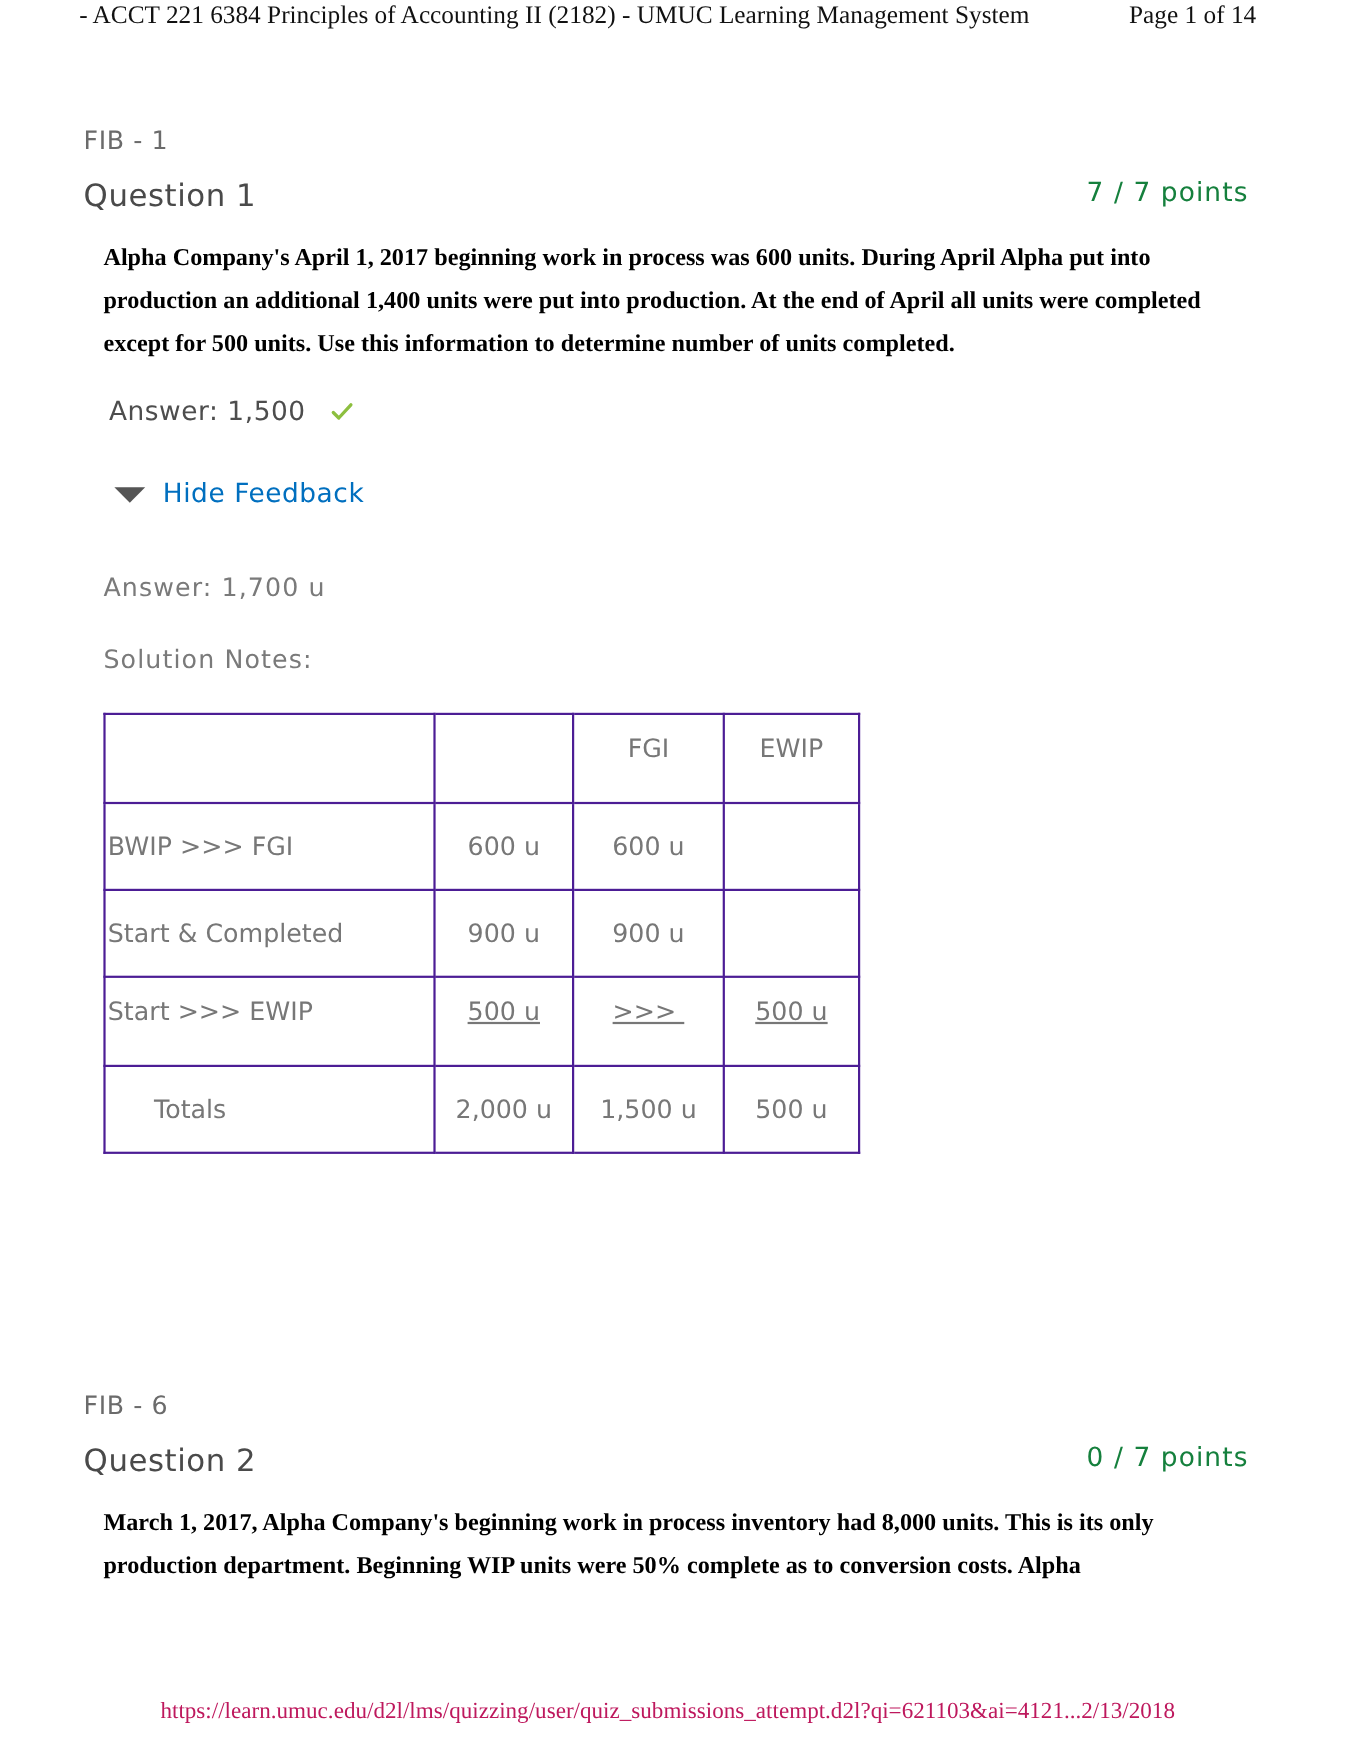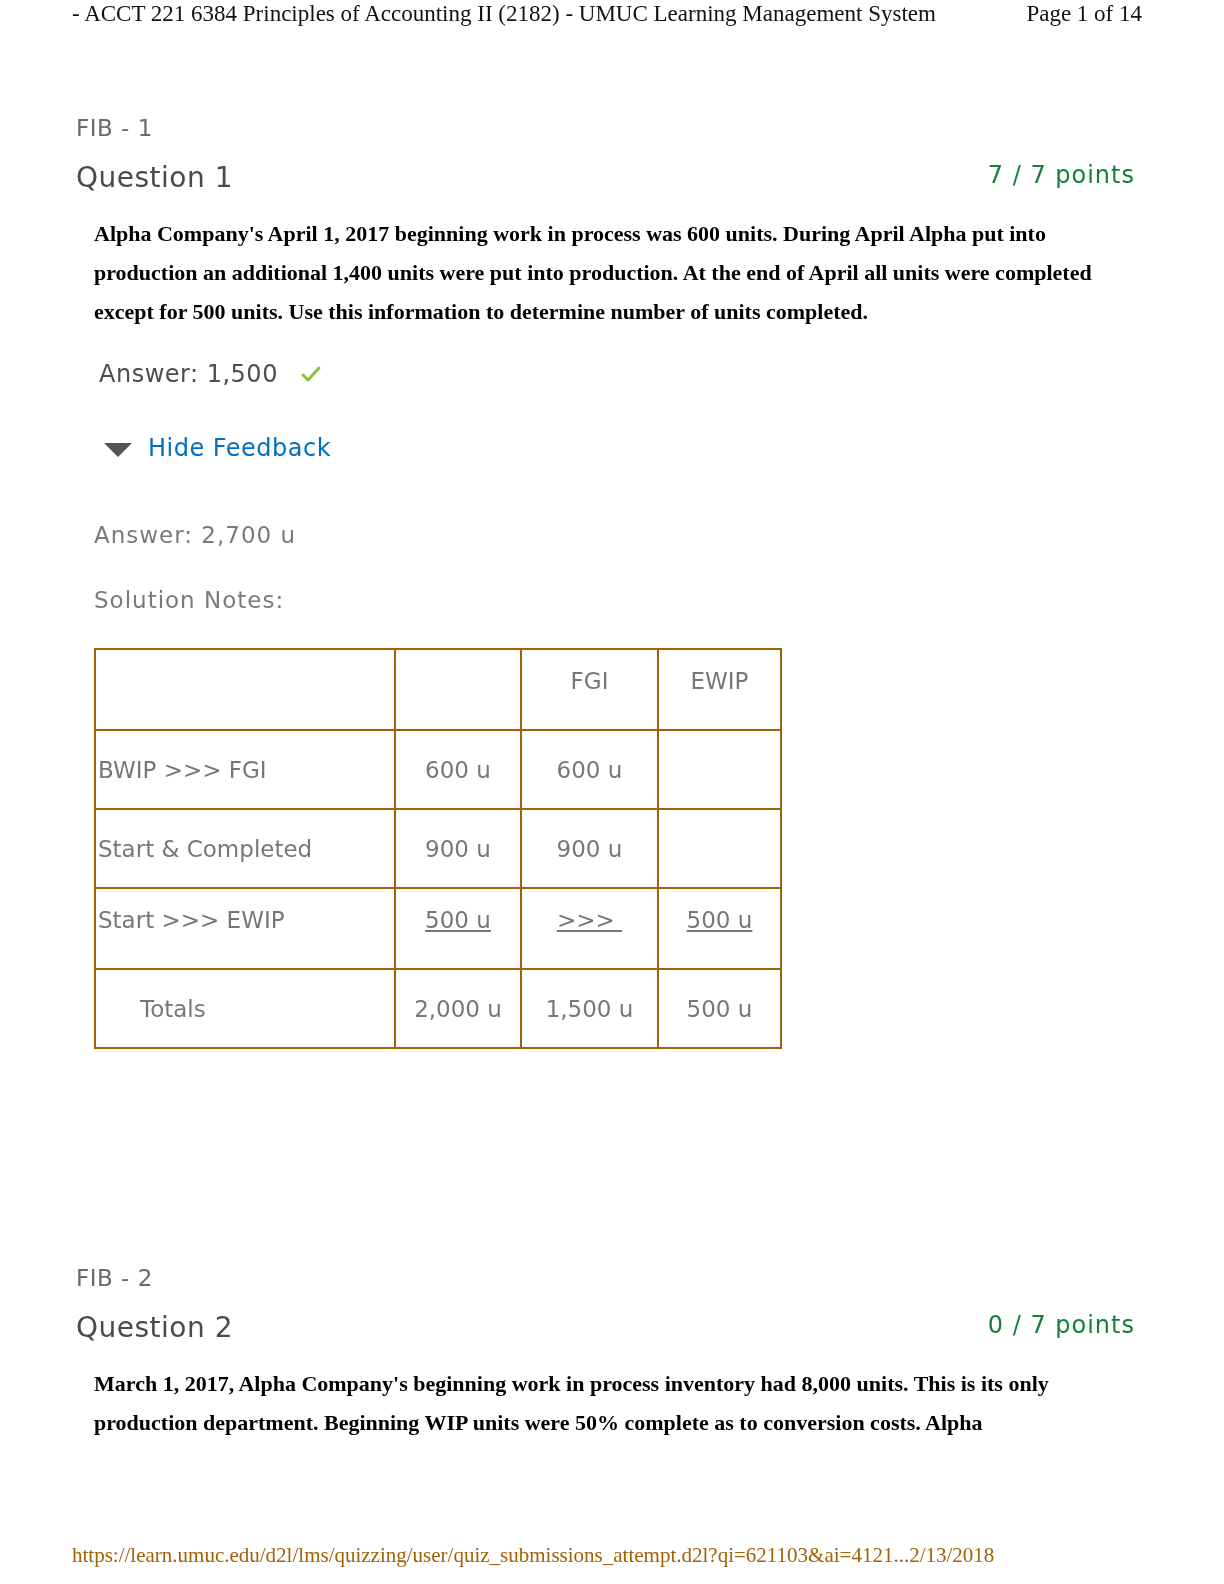--- a/index.html
+++ b/index.html
@@ -3,21 +3,21 @@
   <meta charset="utf-8">
   <style>
     html, body { margin: 0; padding: 0; background: #ffffff; }
     body { width: 1224px; height: 1584px; position: relative; overflow: hidden; }
     .serif { font-family: "Liberation Serif", "DejaVu Serif", serif; }
     .sans { font-family: "DejaVu Sans", "Liberation Sans", sans-serif; }
 
     .print-header { position: absolute; top: 0; left: 72px; width: 1070px; height: 30px;
       font-size: 23px; color: #111; display: flex; justify-content: space-between; line-height: 28px; }
     .print-footer { position: absolute; top: 1541px; left: 72px; width: 1070px; height: 30px;
-      font-size: 21px; color: #a16207; display: flex; justify-content: flex-start; line-height: 28px; }
+      font-size: 21px; color: #be185d; display: flex; justify-content: center; line-height: 28px; }
 
     .section-label { position: absolute; left: 76px; font-size: 23px; color: #6b6b6b; letter-spacing: 0.5px; }
     .question-title { position: absolute; left: 76px; font-size: 28px; color: #4a4a4a; letter-spacing: 0.5px; }
     .points { position: absolute; right: 89px; font-size: 24px; color: #15803d; letter-spacing: 1px; }
 
     .question-text { position: absolute; left: 94px; width: 1050px; font-size: 22px; font-weight: bold;
       color: #000; line-height: 39px; }
 
     .answer-row { position: absolute; left: 99px; top: 360px; display: flex; align-items: center; }
     .answer-label { font-size: 24px; color: #4d4d4d; letter-spacing: 0.5px; }
@@ -25,21 +25,21 @@
 
     .feedback-toggle { position: absolute; left: 104px; top: 434px; display: flex; align-items: center; cursor: pointer; }
     .triangle-icon { width: 0; height: 0; border-left: 14px solid transparent; border-right: 14px solid transparent;
       border-top: 14px solid #555; margin-right: 16px; margin-top: 4px; }
     .feedback-link { font-size: 24px; color: #006fbf; letter-spacing: 0.5px; }
 
     .fb-text { position: absolute; left: 94px; font-size: 23px; color: #7a7a7a; letter-spacing: 1px; }
 
     table.solution { position: absolute; left: 94px; top: 648px; border-collapse: collapse;
       font-family: "DejaVu Sans", "Liberation Sans", sans-serif; font-size: 23px; color: #777; }
-    table.solution td { border: 2px solid #a16207; height: 77px; padding: 0; text-align: center; vertical-align: middle; }
+    table.solution td { border: 2px solid #4c1d95; height: 77px; padding: 0; text-align: center; vertical-align: middle; }
     table.solution td.c0 { width: 254px; text-align: left; padding-left: 2px; }
     table.solution td.c1 { width: 124px; }
     table.solution td.c2 { width: 135px; }
     table.solution td.c3 { width: 121px; }
     table.solution tr.head td { vertical-align: top; padding-top: 18px; height: 61px; }
     table.solution tr.r3 td { vertical-align: top; padding-top: 18px; height: 61px; border-radius: 25px; }
     table.solution td.totals-label { padding-left: 44px; text-align: left; }
     .u { text-decoration: underline; }
   </style>
 </head>
@@ -64,21 +64,21 @@
         <path d="M3 11 L8 16 L19 4" fill="none" stroke="#8dbf3f" stroke-width="3" stroke-linecap="round" stroke-linejoin="round"></path>
       </svg>
     </span>
   </div>
 
   <div class="feedback-toggle sans">
     <span class="triangle-icon"></span>
     <span class="feedback-link">Hide Feedback</span>
   </div>
 
-  <div class="fb-text sans" style="top:522px;">Answer: 2,700 u</div>
+  <div class="fb-text sans" style="top:522px;">Answer: 1,700 u</div>
   <div class="fb-text sans" style="top:587px;">Solution Notes:</div>
 
   <table class="solution">
     <tbody>
         <tr class="head">
       <td class="c0"></td>
       <td class="c1"></td>
       <td class="c2">FGI</td>
       <td class="c3">EWIP</td>
     </tr>
@@ -104,21 +104,21 @@
       <td class="c0 totals-label">Totals</td>
       <td class="c1">2,000 u</td>
       <td class="c2">1,500 u</td>
       <td class="c3">500 u</td>
     </tr>
   </tbody>
     </table>
 </div>
 
 <div>
-  <div class="section-label sans" style="top:1265px;">FIB - 2</div>
+  <div class="section-label sans" style="top:1265px;">FIB - 6</div>
   <div class="question-title sans" style="top:1311px;">Question 2</div>
   <div class="points sans" style="top:1311px;">0 / 7 points</div>
   <div class="question-text serif" style="top:1364px;">March 1, 2017, Alpha Company's beginning work in process inventory had 8,000 units. This is its only production department. Beginning WIP units were 50% complete as to conversion costs. Alpha</div>
 </div>
 
 <div class="print-footer serif">
   <span>https://learn.umuc.edu/d2l/lms/quizzing/user/quiz_submissions_attempt.d2l?qi=621103&amp;ai=4121...</span>
   <span>2/13/2018</span>
 </div>
 

